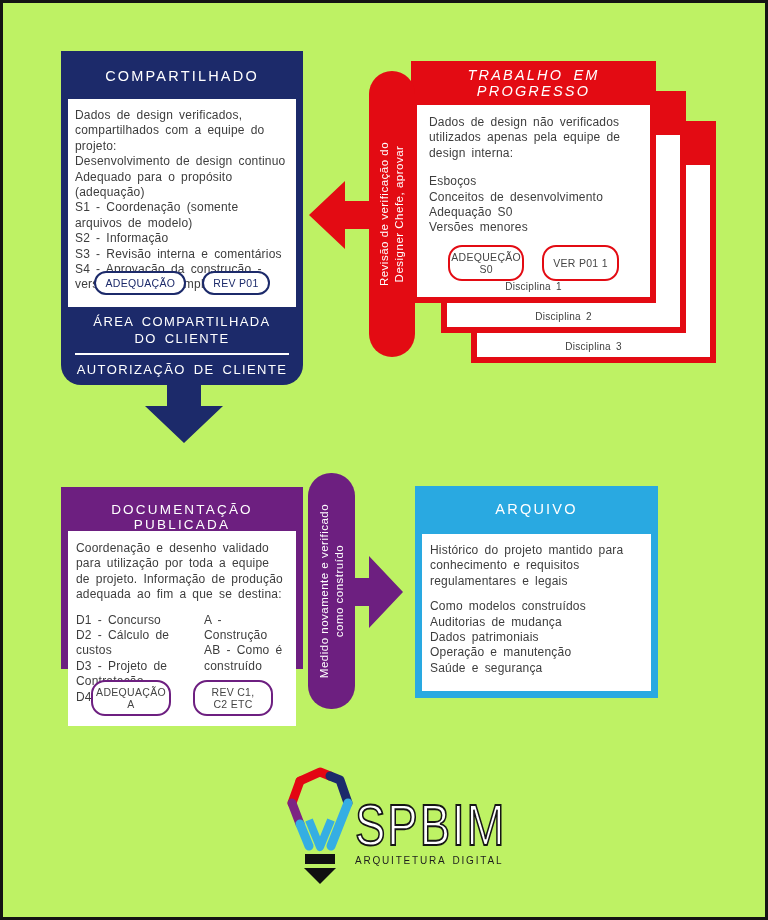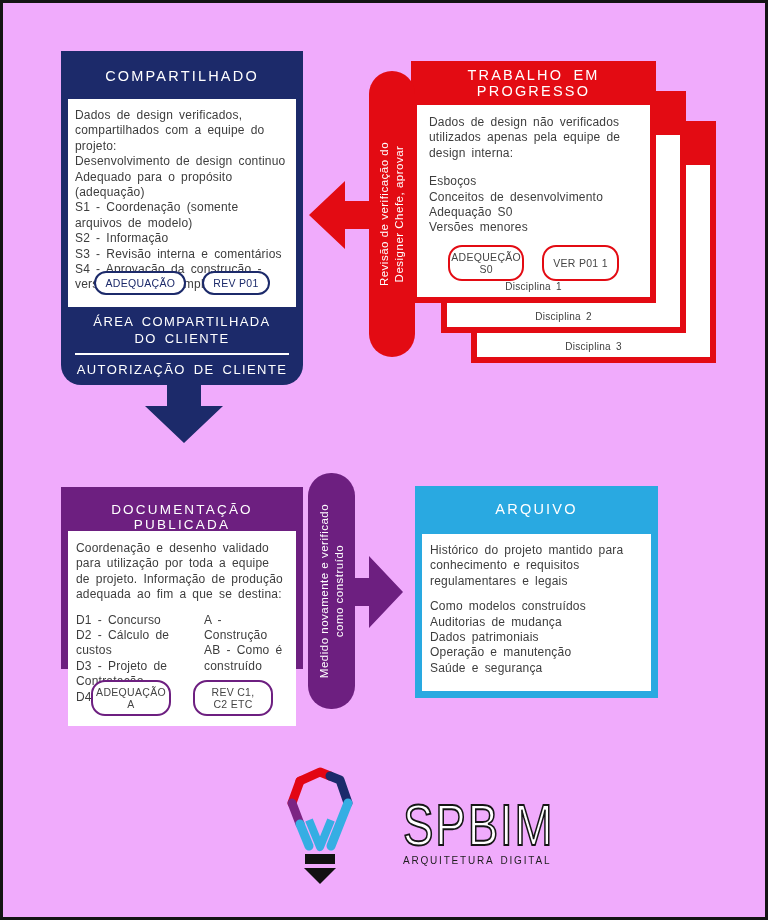--- a/index.html
+++ b/index.html
@@ -1,17 +1,17 @@
 <!DOCTYPE html>
 <html><head>
 <meta charset="utf-8">
 <style>
   html,body{margin:0;padding:0;background:#fff;}
   .canvas{
-    position:relative;width:768px;height:920px;background:#f0abfc;
+    position:relative;width:768px;height:920px;background:#bef264;
     font-family:"Liberation Sans",sans-serif;overflow:hidden;
     box-sizing:border-box;border:3px solid #141414;
   }
   .canvas *{box-sizing:border-box;}
 
   
   .box-title{
     color:#fff;text-align:center;font-size:14.5px;letter-spacing:2.2px;
     word-spacing:4px;font-weight:400;
   }
@@ -32,21 +32,21 @@
   .navy-pill{border:2.5px solid #1c2a6a;color:#1c2a6a;}
   .navy-footer{position:absolute;left:0;right:0;top:262px;color:#fff;text-align:center;
     font-size:13px;letter-spacing:1.4px;word-spacing:3px;line-height:17px;}
   .navy-footer .area{width:190px;margin:0 auto;}
   .navy-footer .divider{height:2px;background:#fff;margin:6px 14px;}
 
   .arrow-svg{position:absolute;}
 
   
   .disc-box{position:absolute;width:245px;height:242px;background:#fff;border:6px solid #e30b13;}
-  .disc-box .band{position:absolute;left:-6px;top:-6px;right:-6px;height:44px;background:#e30b13;}
+  .disc-box .band{position:absolute;left:-6px;top:-6px;right:-6px;height:44px;background:#e30b13;font-style:italic;}
   .disc-label{position:absolute;left:0;right:0;bottom:5px;text-align:center;
     color:#3d3d3d;font-size:10px;letter-spacing:.3px;word-spacing:2px;}
   .disc-3{left:468px;top:118px;z-index:1;}
   .disc-2{left:438px;top:88px;z-index:2;}
   .disc-1{left:408px;top:58px;z-index:3;}
   .disc-1 .band{display:flex;align-items:center;justify-content:center;}
   .wip-content{position:absolute;left:0;top:38px;right:0;bottom:0;padding:10px 12px;}
   .wip-items{margin-top:13px;}
   .wip-pills{display:flex;justify-content:center;gap:18px;margin-top:9px;align-items:stretch;}
   .red-pill{border:2.5px solid #e30b13;}
@@ -71,21 +71,21 @@
   .purple-pill{border:2.5px solid #6d1f80;}
   .purple-pill.two-line{width:80px;}
 
   
   .cyan-box{position:absolute;left:412px;top:483px;width:243px;height:212px;background:#29a9e1;}
   .cyan-box .box-title{margin-top:15px;}
   .cyan-content{position:absolute;left:7px;top:48px;width:229px;height:157px;background:#fff;padding:9px 8px;}
   .cyan-content .intro{margin-bottom:10px;}
 
   
-  .logo{position:absolute;left:280px;top:763px;display:flex;align-items:flex-start;gap:48px;}
+  .logo{position:absolute;left:280px;top:763px;display:flex;align-items:flex-start;}
   .logo-text{margin-left:-2px;margin-top:33px;}
   .wordmark{
     font-size:48px;line-height:46px;letter-spacing:2px;font-weight:400;
     color:#444;-webkit-text-fill-color:#fff;-webkit-text-stroke:1.6px #161616;
     transform:scale(.95,1.18);transform-origin:left top;
   }
   .tagline{margin-top:10px;font-size:10px;letter-spacing:1.8px;color:#1d1d1d;word-spacing:2px;}
 </style>
 </head>
 <body>

